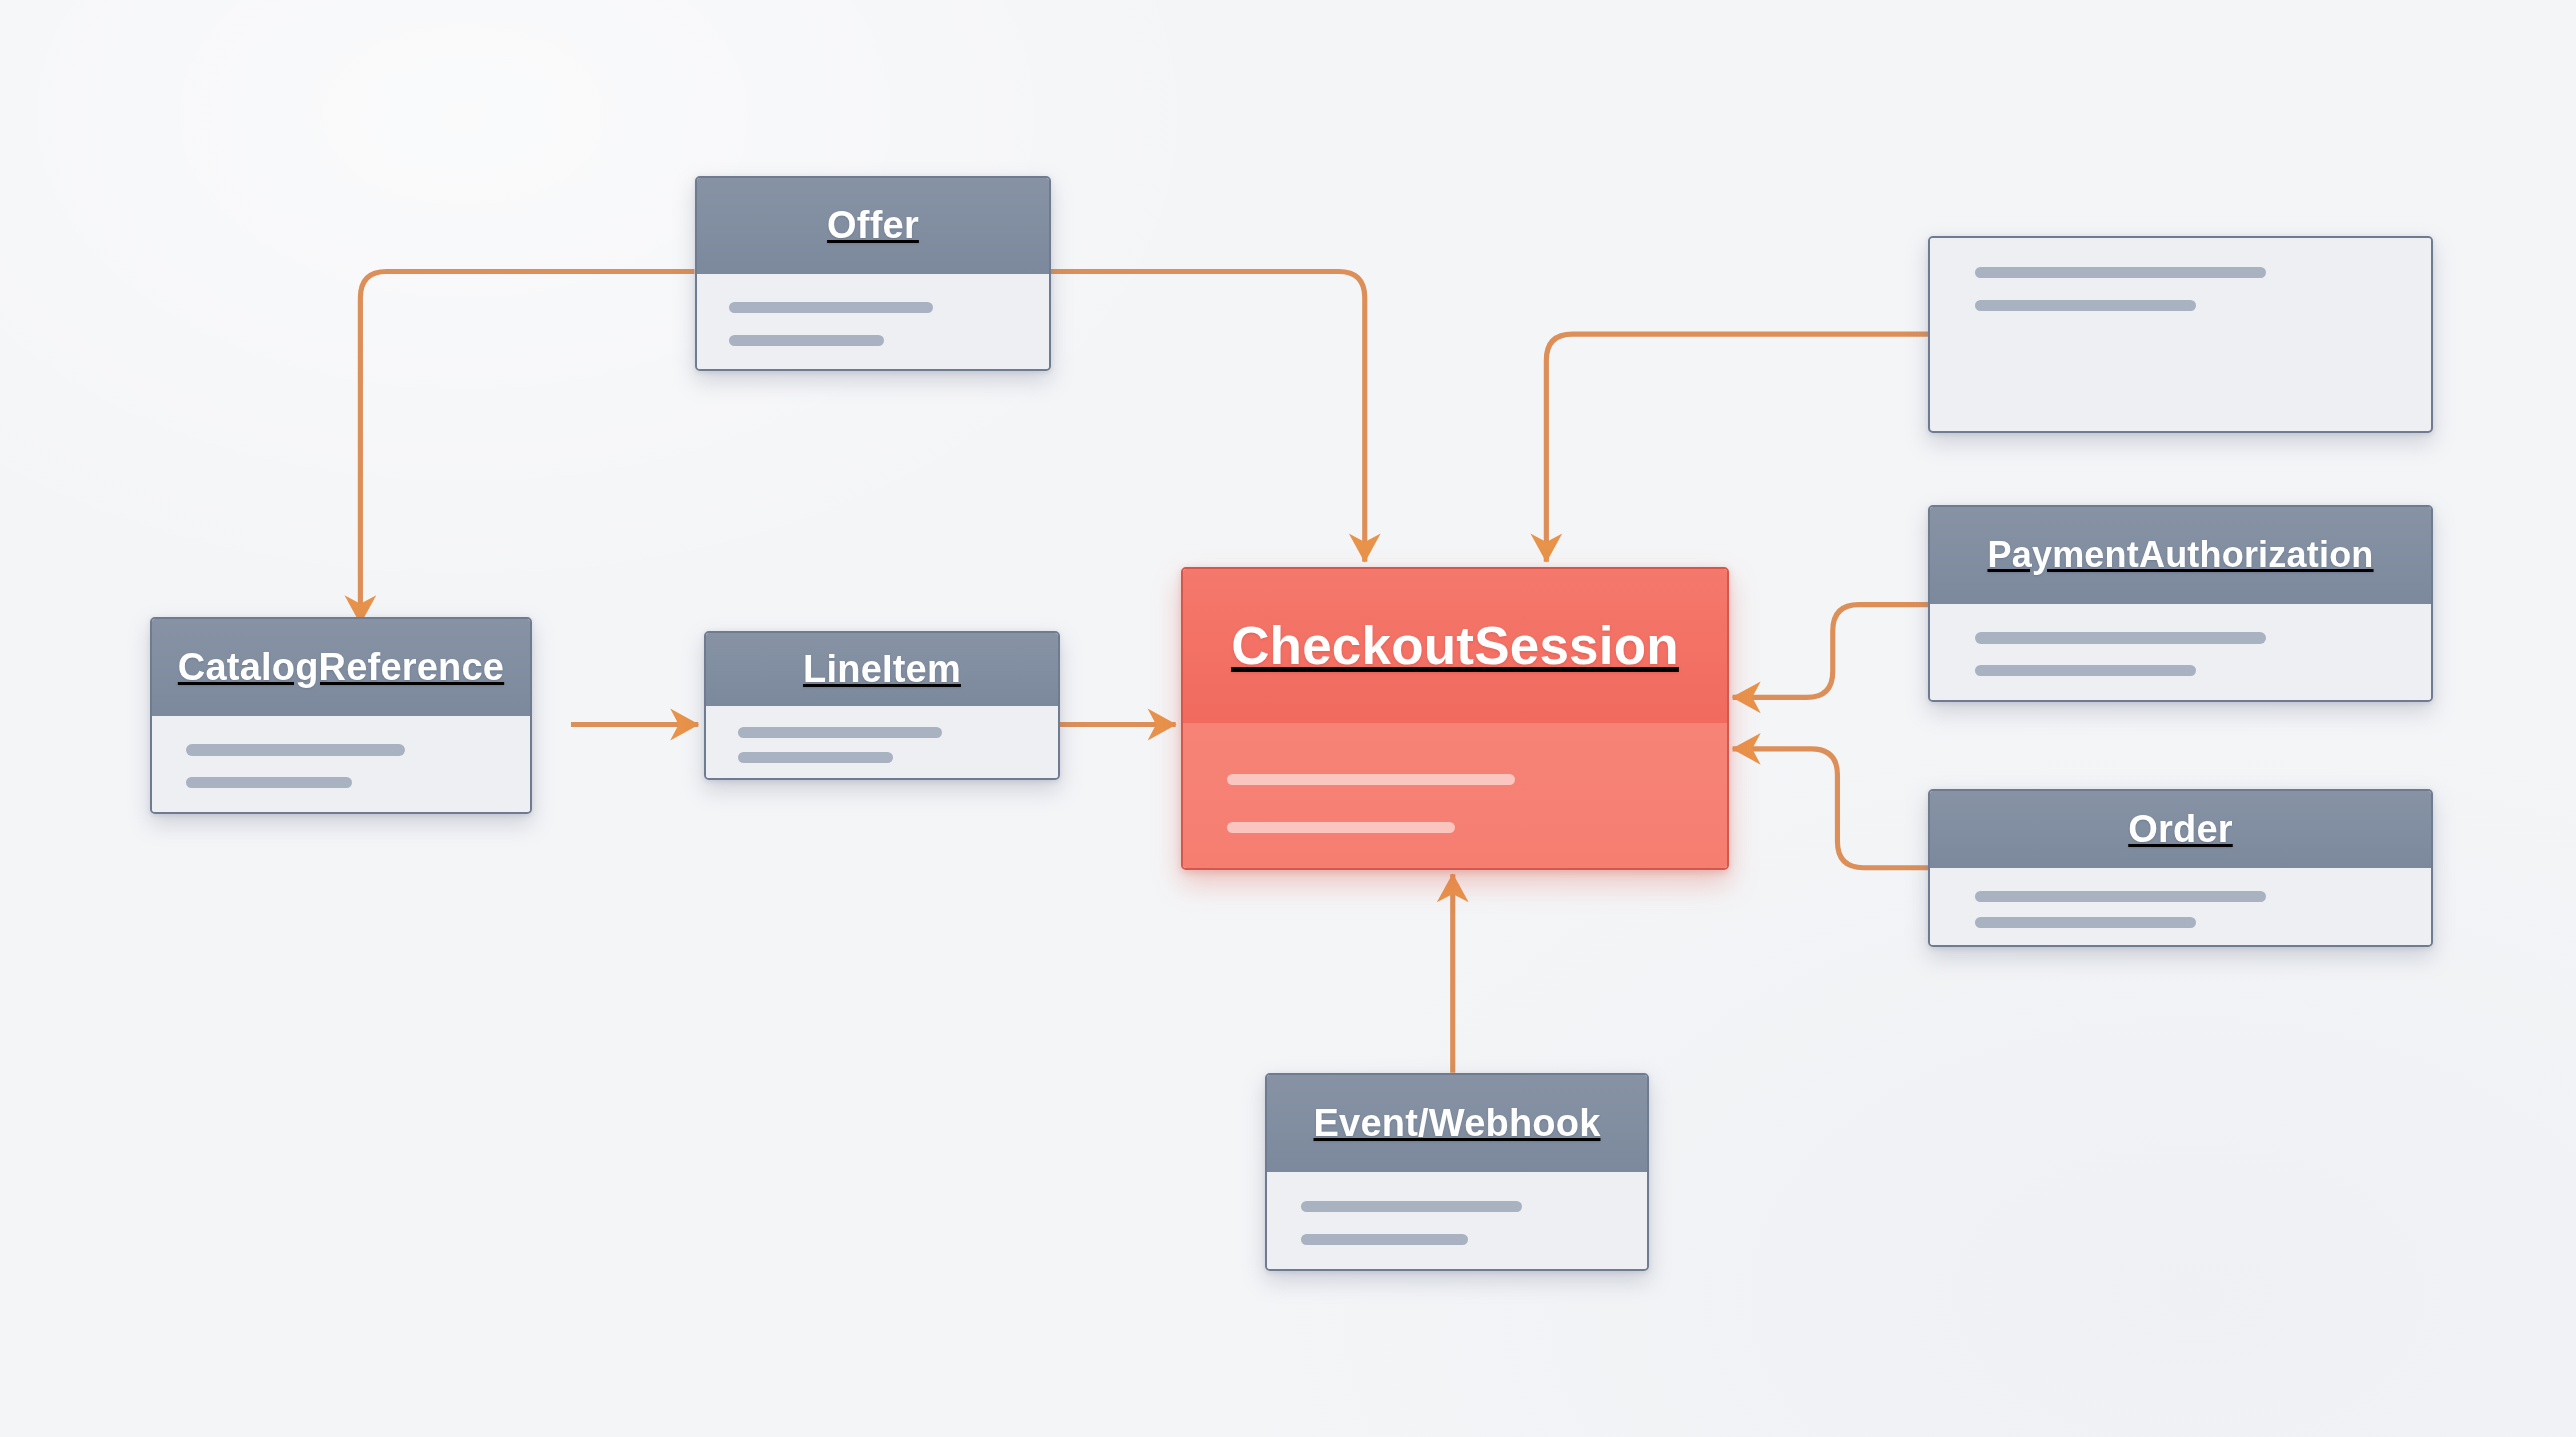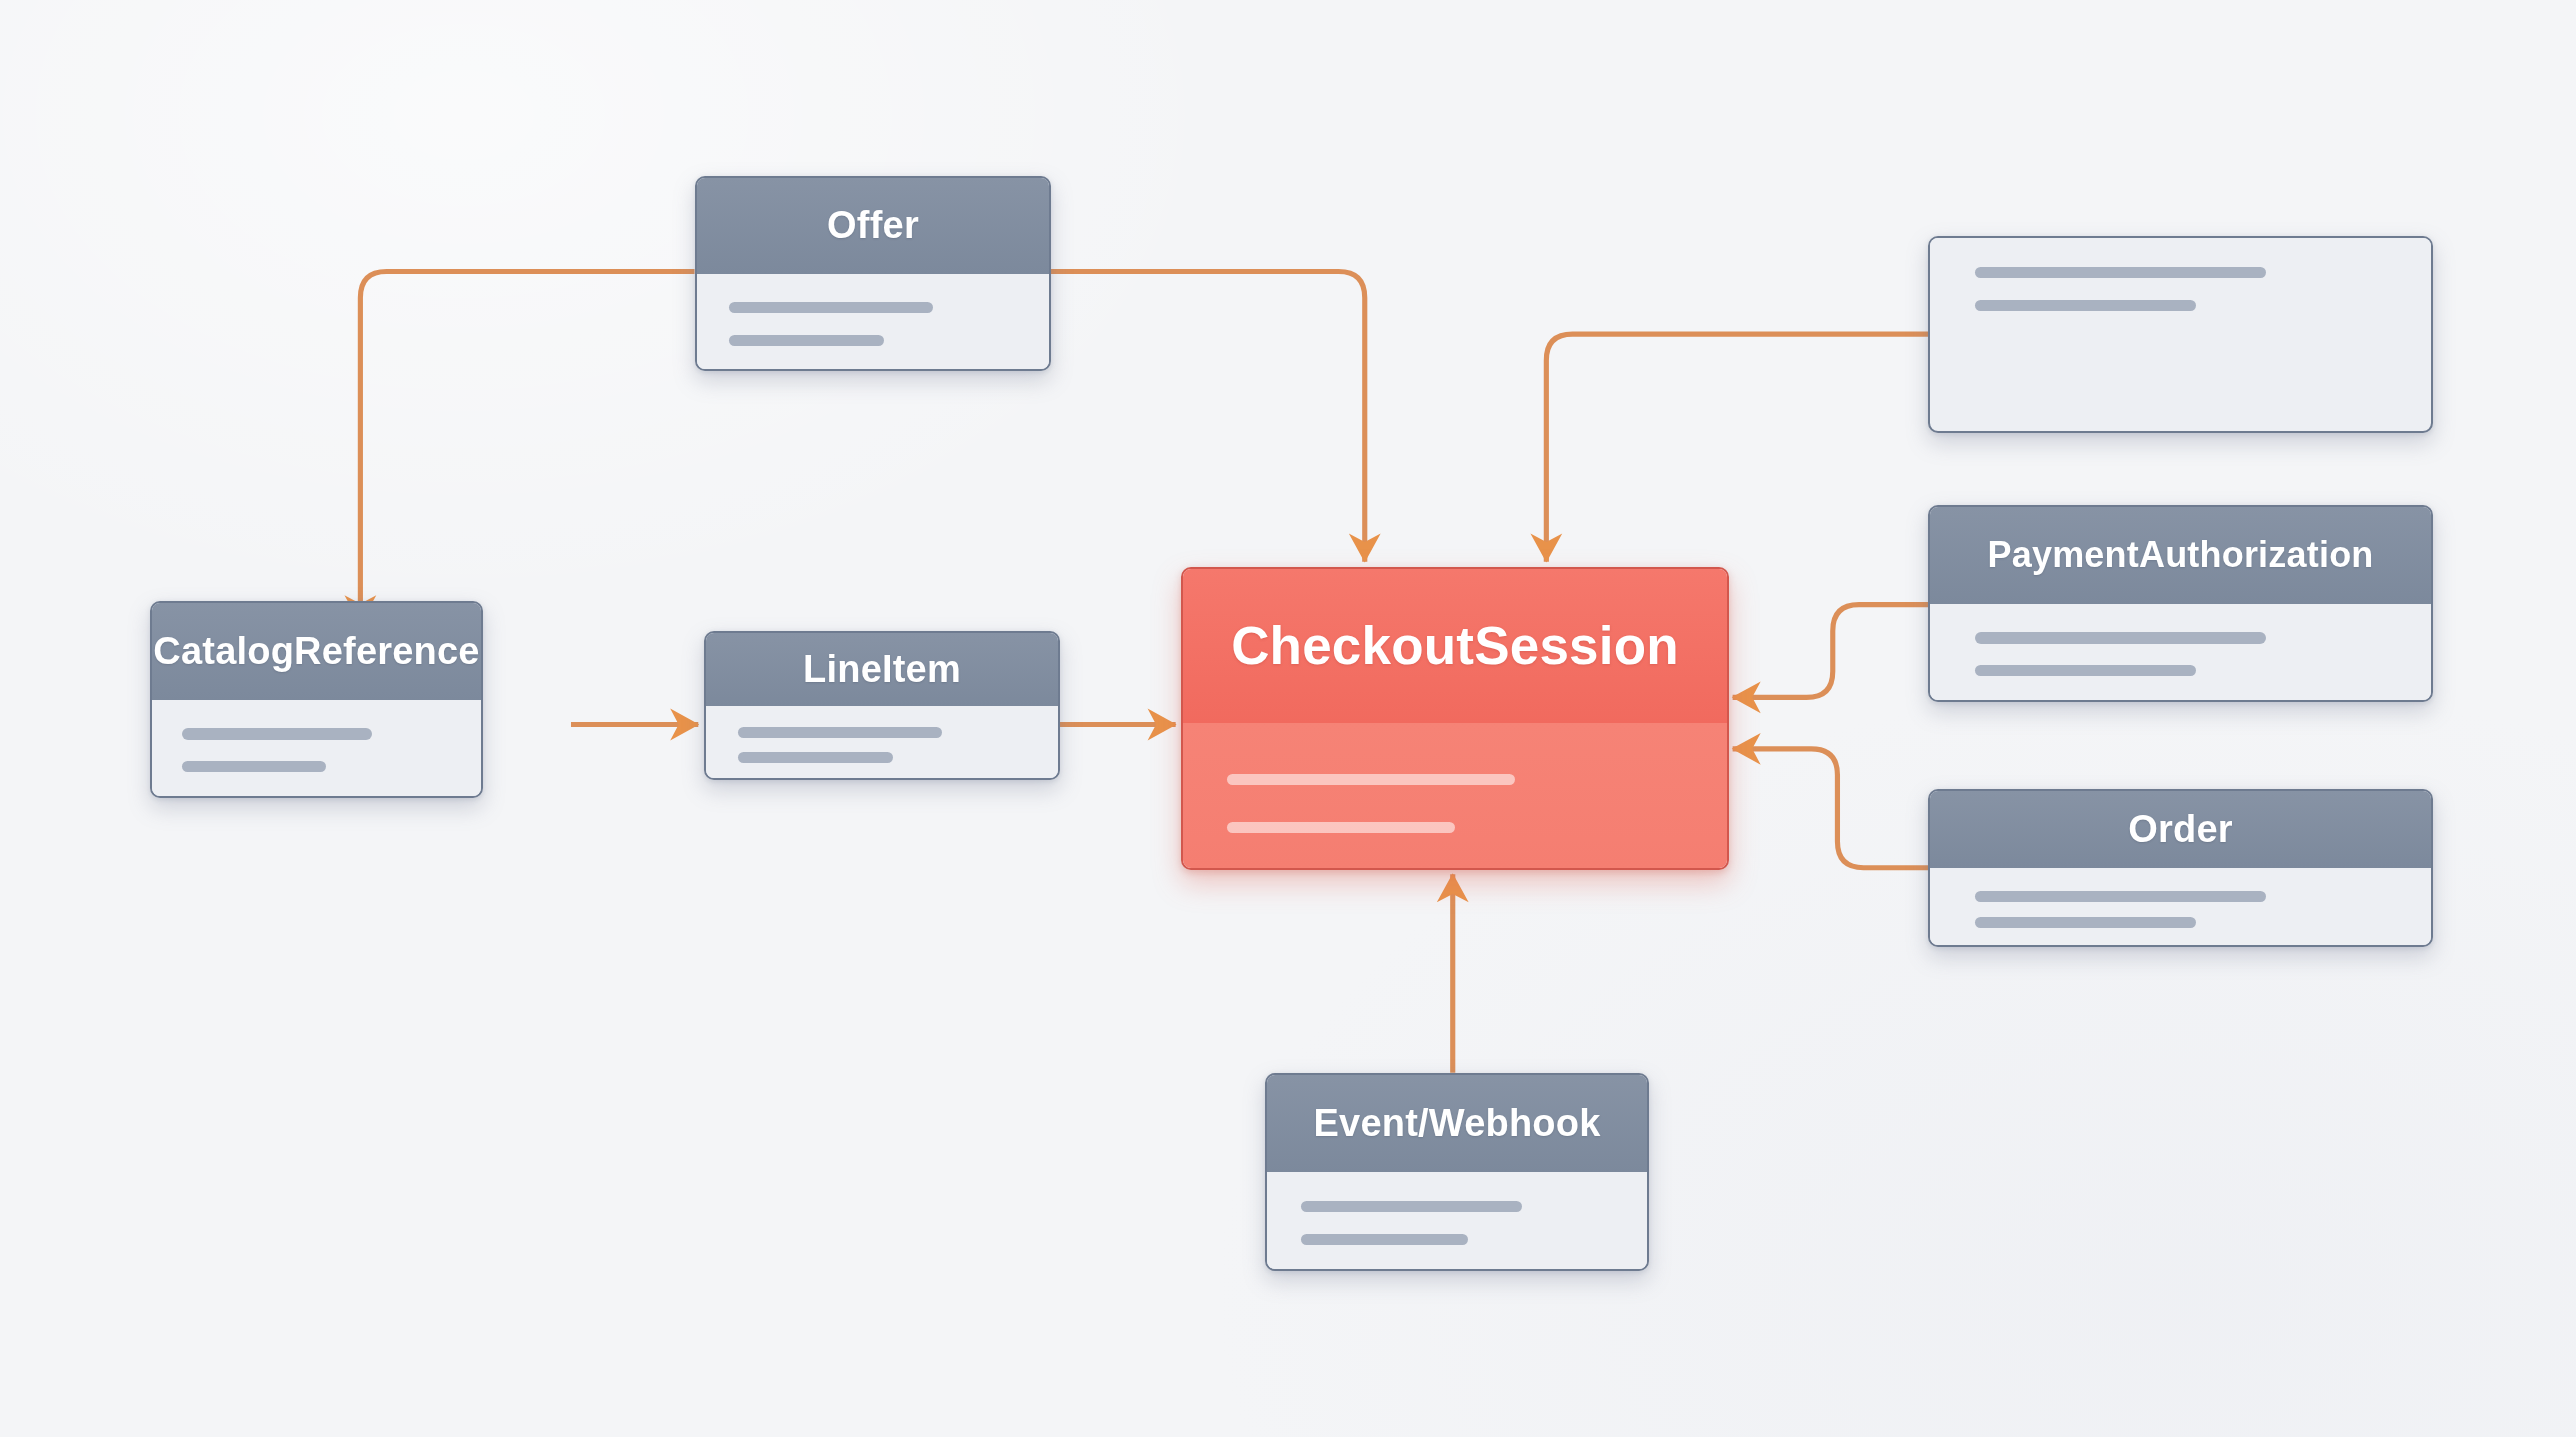--- a/index.html
+++ b/index.html
@@ -26,24 +26,25 @@
   }
   .canvas{position:relative;width:2576px;height:1438px;}
 
   svg.wires{position:absolute;inset:0;z-index:1;}
   .edge{fill:none;stroke:var(--connector);stroke-width:5.5;}
   .arrow-glyph{fill:var(--arrowhead);}
 
   .node{
     position:absolute;z-index:2;
     border:2.8px solid var(--node-border);
-    border-radius:10px;
+    border-radius:5px;
     overflow:hidden;
     background:var(--node-body);
     box-shadow:0 9.4px 22.5px rgba(110,120,145,0.28), 0 1.9px 5.6px rgba(110,120,145,0.18);
+    text-decoration:underline;
   }
   .node-header{
     height:50%;
     background:linear-gradient(180deg,var(--hdr-top),var(--hdr-bot));
     display:flex;align-items:center;justify-content:center;
     color:#ffffff;font-weight:bold;font-size:38px;letter-spacing:0.2px;
     text-shadow:0 0.9px 1.9px rgba(60,70,90,0.25);
   }
   .node-body{position:relative;height:50%;background:var(--node-body);}
   .ph{position:absolute;height:11.2px;border-radius:6.6px;background:var(--ph);}
@@ -97,21 +98,21 @@
     </div>
   </div>
 
   <div class="node" style="left:1928px;top:236px;width:505px;height:197px">
     <div class="node-body">
       <div class="ph ph1"></div>
       <div class="ph ph2"></div>
     </div>
   </div>
 
-  <div class="node" style="left:150px;top:601px;width:333px;height:197px">
+  <div class="node" style="left:150px;top:617px;width:382px;height:197px">
     <div class="node-header">CatalogReference</div>
     <div class="node-body">
       <div class="ph ph1"></div>
       <div class="ph ph2"></div>
     </div>
   </div>
 
   <div class="node" style="left:704px;top:631px;width:356px;height:149px">
     <div class="node-header">LineItem</div>
     <div class="node-body">

